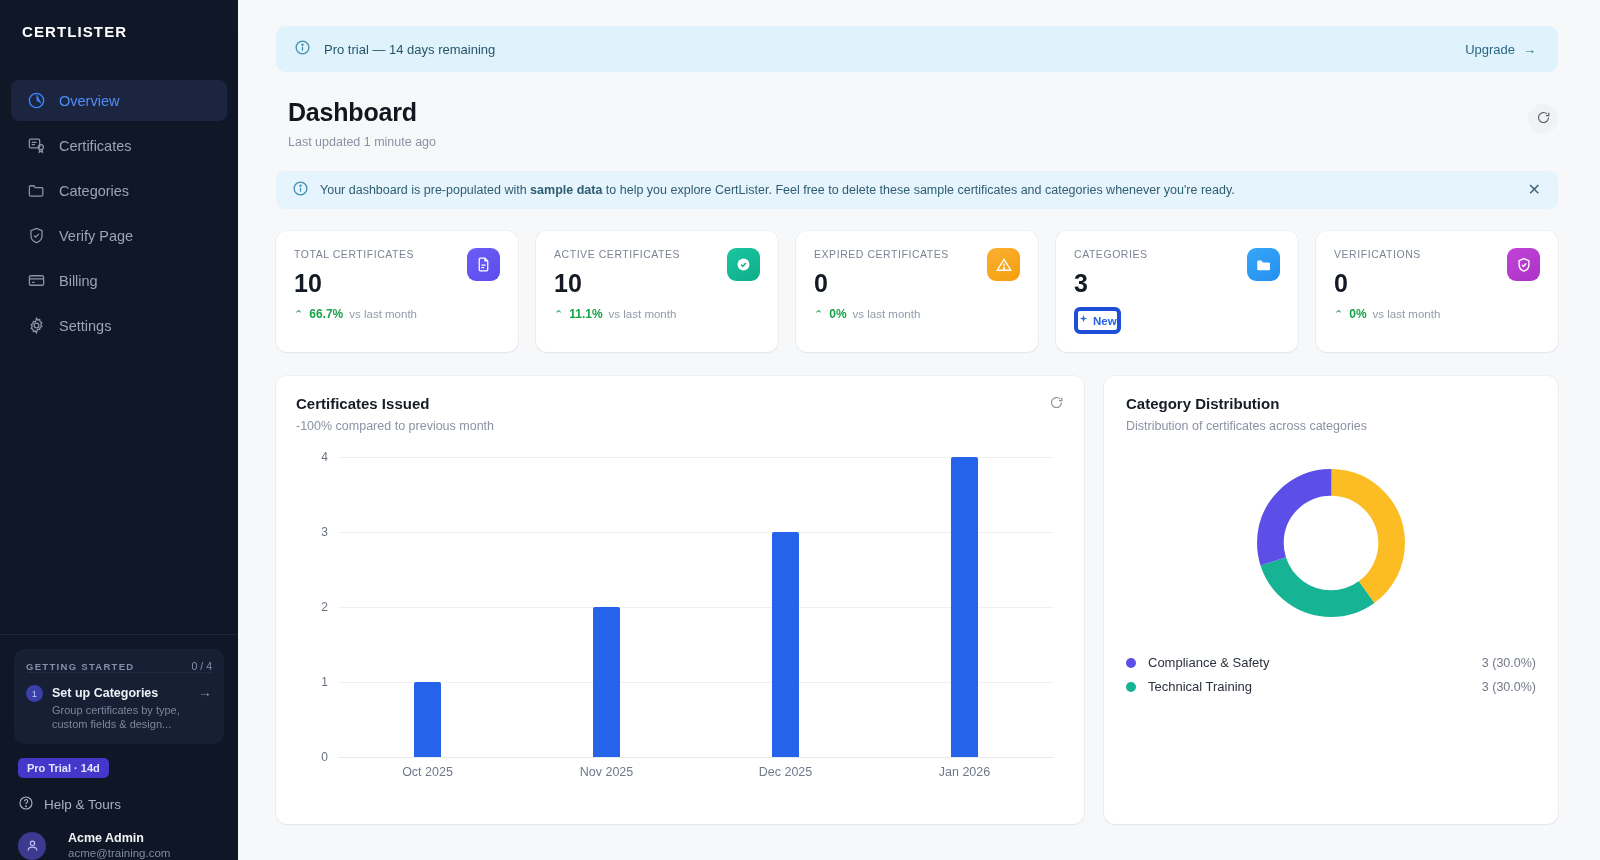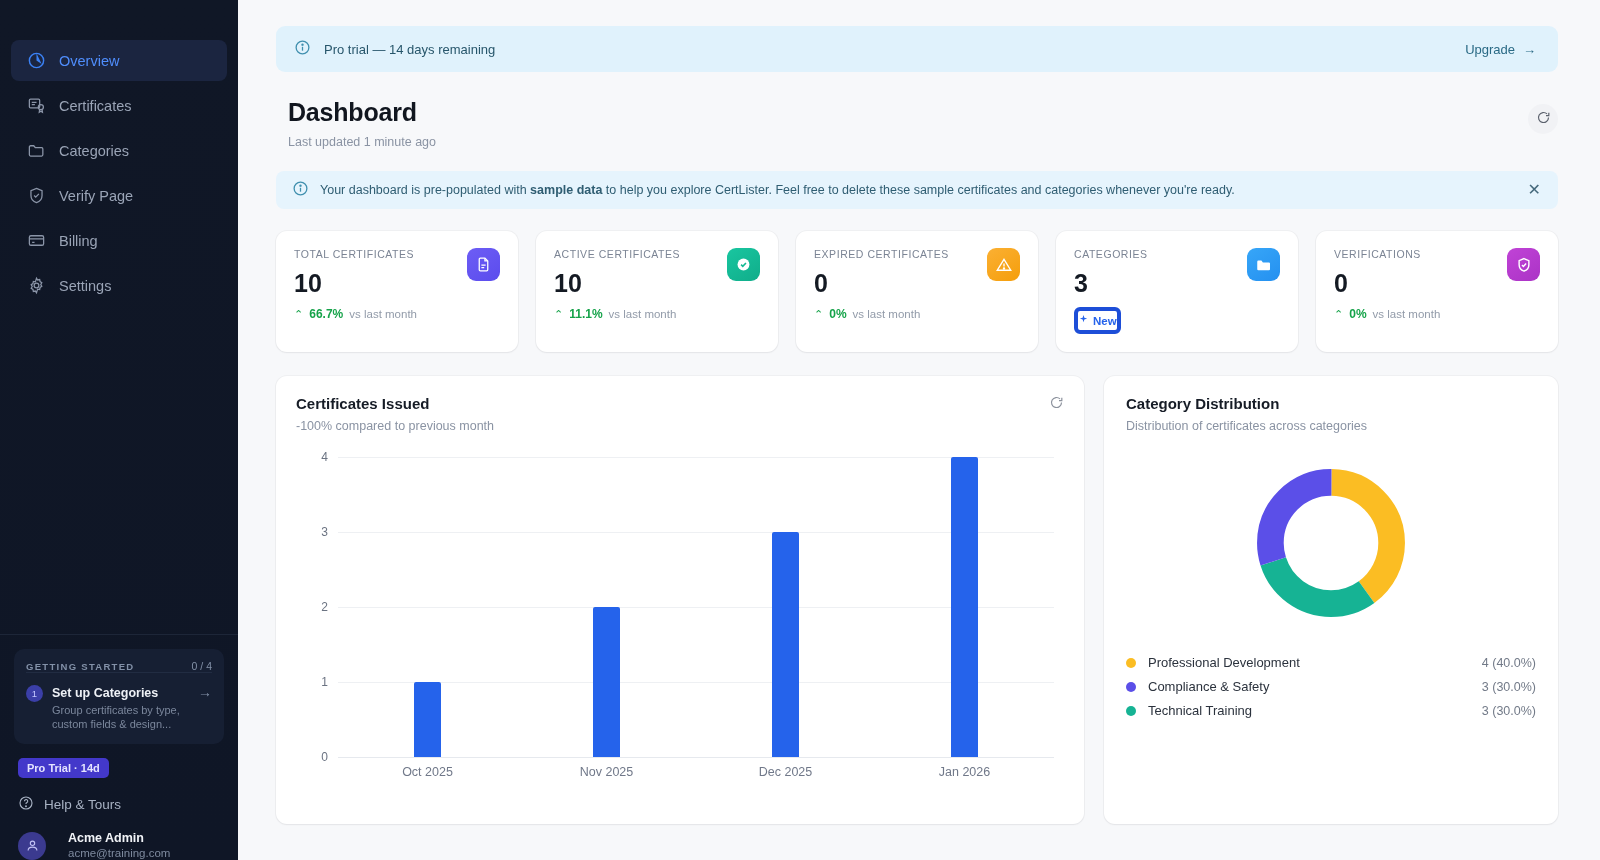--- a/index.html
+++ b/index.html
@@ -208,20 +208,21 @@
   .legend-dot { width: 10px; height: 10px; border-radius: 50%; flex: 0 0 10px; margin-right: 12px; }
   .legend-label { font-size: 13px; color: #2b323d; flex: 1; }
   .legend-val { font-size: 12.5px; color: #727a88; }
 </style>
 </head>
 <body>
 
 <div class="app">
 
   <aside class="sidebar">
+    <div class="brand">CERTLISTER</div>
 
     <nav class="nav">
       <div class="nav-item active">
         <span class="nav-ico">
           <svg width="19" height="19" viewBox="0 0 24 24" fill="none" stroke="#3b82f6" stroke-width="1.8">
             <circle cx="12" cy="12" r="9"></circle>
               <path d="M12 3v9l6.5 4.5" fill="#3b82f6" stroke="none"></path>
           </svg>
         </span>
         <span>Overview</span>
@@ -523,25 +524,20 @@
           <svg width="160" height="160" viewBox="0 0 42 42">
 
             <circle cx="21" cy="21" r="15.9155" fill="none" stroke="#fbbd23" stroke-width="7" stroke-dasharray="40 60" stroke-dashoffset="25"></circle>
             <circle cx="21" cy="21" r="15.9155" fill="none" stroke="#16b394" stroke-width="7" stroke-dasharray="30 70" stroke-dashoffset="-15"></circle>
             <circle cx="21" cy="21" r="15.9155" fill="none" stroke="#5b4fe8" stroke-width="7" stroke-dasharray="30 70" stroke-dashoffset="-45"></circle>
           </svg>
         </div>
 
         <div class="legend">
           <div class="legend-row">
-            <span class="legend-dot" style="background:#fbbd23"></span>
-            <span class="legend-label">Professional Development</span>
-            <span class="legend-val">4 (40.0%)</span>
-          </div>
-          <div class="legend-row">
             <span class="legend-dot" style="background:#5b4fe8"></span>
             <span class="legend-label">Compliance &amp; Safety</span>
             <span class="legend-val">3 (30.0%)</span>
           </div>
           <div class="legend-row">
             <span class="legend-dot" style="background:#16b394"></span>
             <span class="legend-label">Technical Training</span>
             <span class="legend-val">3 (30.0%)</span>
           </div>
         </div>

